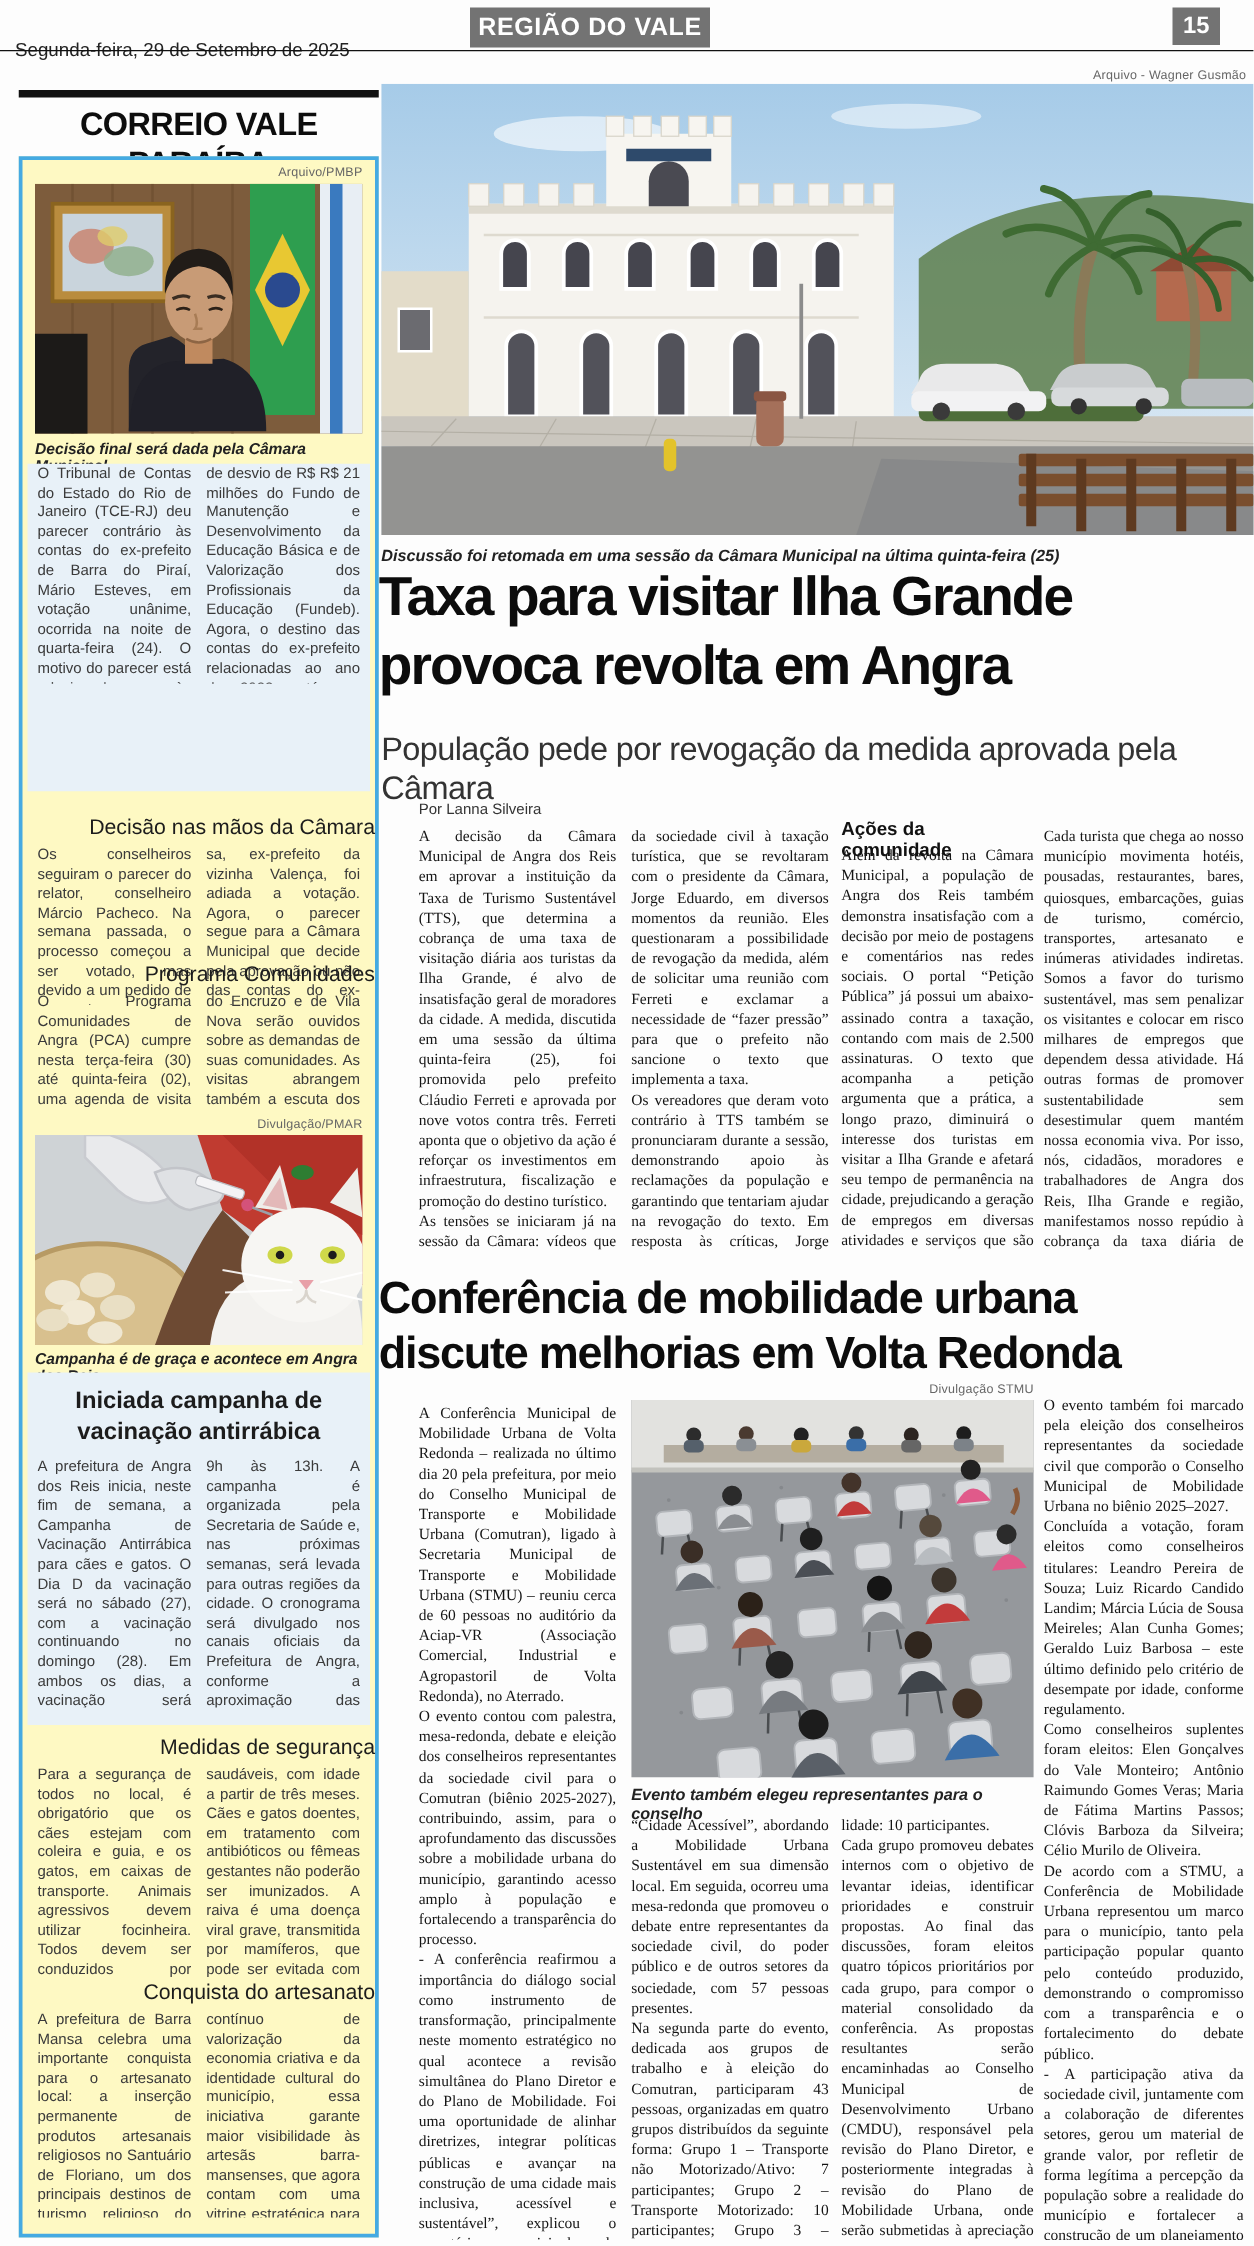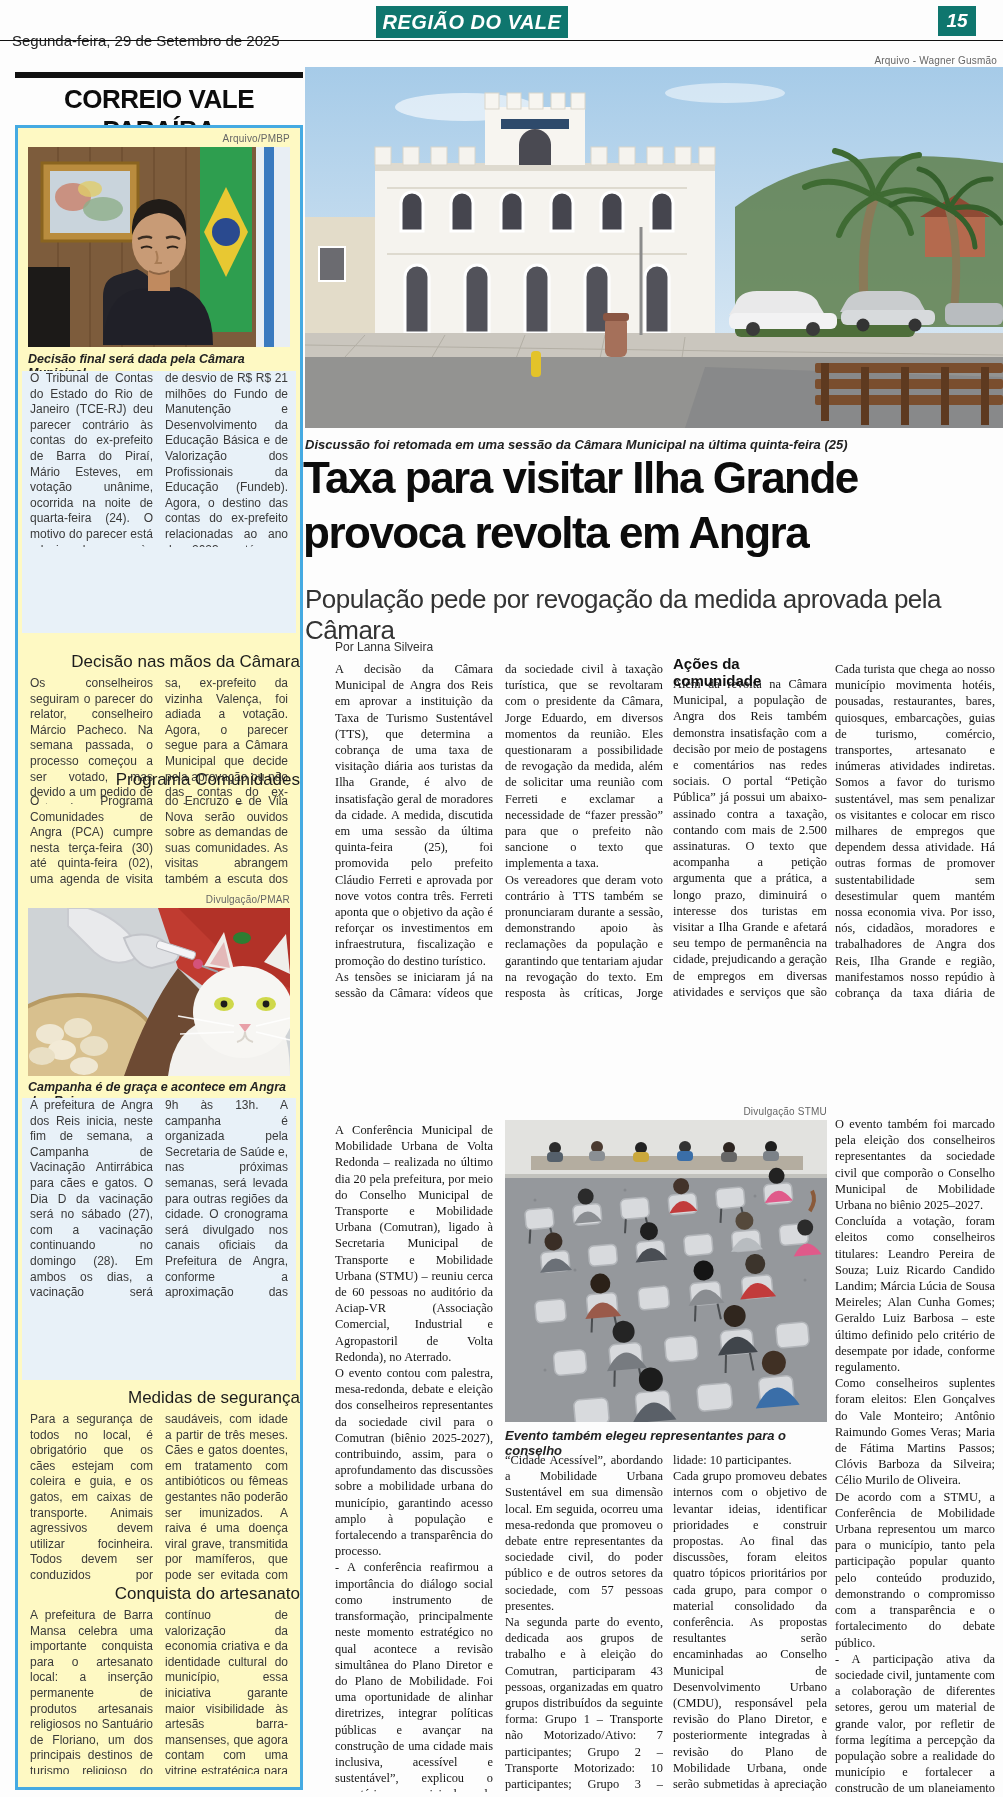--- a/index.html
+++ b/index.html
@@ -1,19 +1,19 @@
 <!DOCTYPE html>
 <html lang="pt"><head>
 <meta charset="utf-8">
 <style>
   html,body{margin:0;padding:0;background:#ffffff;}
   .page{position:relative;width:1003px;height:1797px;background:#fdfdfd;overflow:hidden;
         font-family:"Liberation Sans",sans-serif;color:#1a1a1a;}
   .abs{position:absolute;}
-  .blackbox{background:#0f766e;color:#fff;font-weight:bold;display:flex;align-items:center;justify-content:center;font-style:italic;}
+  .blackbox{background:#737373;color:#fff;font-weight:bold;display:flex;align-items:center;justify-content:center;}
   .rule{background:#111;}
   .credit{font-size:10px;color:#666;letter-spacing:.2px;}
   .cap{font-style:italic;font-weight:bold;font-size:12.5px;color:#222;}
   .lb-head{font-weight:800;font-size:26px;letter-spacing:-.5px;text-align:center;color:#0d0d0d;}
   .lb-hl{font-weight:bold;font-size:19px;line-height:25px;text-align:center;white-space:pre-line;color:#1c1c1c;}
   .lb-sub{font-weight:normal;font-size:17px;text-align:right;color:#1c1c1c;}
   .cols2{display:flex;gap:12px;}
   .cols2>div{flex:1;font-size:12px;line-height:15.6px;text-align:justify;white-space:pre-line;color:#3a3a3a;overflow:hidden;}
   .tint{background:#e8f1f8;}
   .serifcol{font-family:"Liberation Serif","DejaVu Serif",serif;font-size:12.4px;line-height:16.2px;
@@ -141,20 +141,22 @@
           <line x1="206" y1="118" x2="150" y2="108"></line>
             <line x1="206" y1="124" x2="152" y2="126"></line>
           <line x1="228" y1="118" x2="262" y2="110"></line>
             <line x1="228" y1="124" x2="262" y2="132"></line>
         </g>
       </g>
     </svg>
     <div class="abs cap" style="left:10px;top:952px;width:262px;">Campanha é de graça e acontece em Angra dos Reis</div>
 
     <div class="abs tint" style="left:4px;top:970px;width:274px;height:282px;">
+      <div class="lb-hl" style="margin:10px 6px 8px;">Iniciada campanha de
+vacinação antirrábica</div>
       <div class="cols2" style="margin:0 8px;height:200px;">
         <div>A prefeitura de Angra dos Reis inicia, neste fim de semana, a Campanha de Vacinação Antirrábica para cães e gatos. O Dia D da vacinação será no sábado (27), com a vacinação continuando no domingo (28). Em ambos os dias, a vacinação será destinada aos bairros do 3° e 4° distritos. A ação é gratuita e acontecerá das</div>
         <div>9h às 13h. A campanha é organizada pela Secretaria de Saúde e, nas próximas semanas, será levada para outras regiões da cidade. O cronograma será divulgado nos canais oficiais da Prefeitura de Angra, conforme a aproximação das datas. Em caso de chuva, uma nova data será marcada para a vacinação dos animais.</div>
       </div>
     </div>
 
     <div class="abs lb-sub" style="left:0;top:1260px;width:282px;">Medidas de segurança</div>
     <div class="abs cols2" style="left:12px;top:1284px;width:258px;height:172px;">
       <div>Para a segurança de todos no local, é obrigatório que os cães estejam com coleira e guia, e os gatos, em caixas de transporte. Animais agressivos devem utilizar focinheira. Todos devem ser conduzidos por pessoas maiores de idade. Somente serão vacinados animais</div>
       <div>saudáveis, com idade a partir de três meses. Cães e gatos doentes, em tratamento com antibióticos ou fêmeas gestantes não poderão ser imunizados. A raiva é uma doença viral grave, transmitida por mamíferos, que pode ser evitada com a vacinação anual.</div>
@@ -296,20 +298,22 @@
 
   <div class="abs serifcol" style="left:335px;top:661px;width:158px;height:342px;">A decisão da Câmara Municipal de Angra dos Reis em aprovar a instituição da Taxa de Turismo Sustentável (TTS), que determina a cobrança de uma taxa de visitação diária aos turistas da Ilha Grande, é alvo de insatisfação geral de moradores da cidade. A medida, discutida em uma sessão da última quinta-feira (25), foi promovida pelo prefeito Cláudio Ferreti e aprovada por nove votos contra três. Ferreti aponta que o objetivo da ação é reforçar os investimentos em infraestrutura, fiscalização e promoção do destino turístico.
 As tensões se iniciaram já na sessão da Câmara: vídeos que registram o encontro mostraram a rejeição de membros</div>
   <div class="abs serifcol" style="left:505px;top:661px;width:158px;height:342px;">da sociedade civil à taxação turística, que se revoltaram com o presidente da Câmara, Jorge Eduardo, em diversos momentos da reunião. Eles questionaram a possibilidade de revogação da medida, além de solicitar uma reunião com Ferreti e exclamar a necessidade de “fazer pressão” para que o prefeito não sancione o texto que implementa a taxa.
 Os vereadores que deram voto contrário à TTS também se pronunciaram durante a sessão, demonstrando apoio às reclamações da população e garantindo que tentariam ajudar na revogação do texto. Em resposta às críticas, Jorge Eduardo garantiu que o executivo está aberto a dialogar com a comunidade turística da cidade.</div>
   <div class="abs colsubhead" style="left:673px;top:655px;width:154px;">Ações da comunidade</div>
   <div class="abs serifcol" style="left:673px;top:676px;width:154px;height:327px;">Além da revolta na Câmara Municipal, a população de Angra dos Reis também demonstra insatisfação com a decisão por meio de postagens e comentários nas redes sociais. O portal “Petição Pública” já possui um abaixo-assinado contra a taxação, contando com mais de 2.500 assinaturas. O texto que acompanha a petição argumenta que a prática, a longo prazo, diminuirá o interesse dos turistas em visitar a Ilha Grande e afetará seu tempo de permanência na cidade, prejudicando a geração de empregos em diversas atividades e serviços que são aquecidas pelo movimento turístico.
 - Angra dos Reis e Ilha Grande vivem do turismo.</div>
   <div class="abs serifcol" style="left:835px;top:661px;width:160px;height:342px;">Cada turista que chega ao nosso município movimenta hotéis, pousadas, restaurantes, bares, quiosques, embarcações, guias de turismo, comércio, transportes, artesanato e inúmeras atividades indiretas. Somos a favor do turismo sustentável, mas sem penalizar os visitantes e colocar em risco milhares de empregos que dependem dessa atividade. Há outras formas de promover sustentabilidade sem desestimular quem mantém nossa economia viva. Por isso, nós, cidadãos, moradores e trabalhadores de Angra dos Reis, Ilha Grande e região, manifestamos nosso repúdio à cobrança da taxa diária de turistas e pedimos à Câmara Municipal que não aprove o PL 39/2025 - conclui o texto.</div>
 
+  <div class="abs a2-hl" style="left:303px;top:1016px;width:700px;">Conferência de mobilidade urbana
+discute melhorias em Volta Redonda</div>
   <div class="abs credit" style="left:673px;top:1106px;width:154px;text-align:right;">Divulgação STMU</div>
 
   <svg class="abs" style="left:505px;top:1120px;" width="322" height="302" viewBox="0 0 322 302">
     <rect width="322" height="302" fill="#95989c"></rect>
     <rect x="0" y="0" width="322" height="56" fill="#e2e2df"></rect>
     <rect x="0" y="54" width="322" height="4" fill="#c2c2bd"></rect>
     <g>
       <rect x="26" y="36" width="272" height="14" fill="#b4ada0"></rect>
       <g>
         <circle cx="50" cy="28" r="6" fill="#2c2c2c"></circle>

